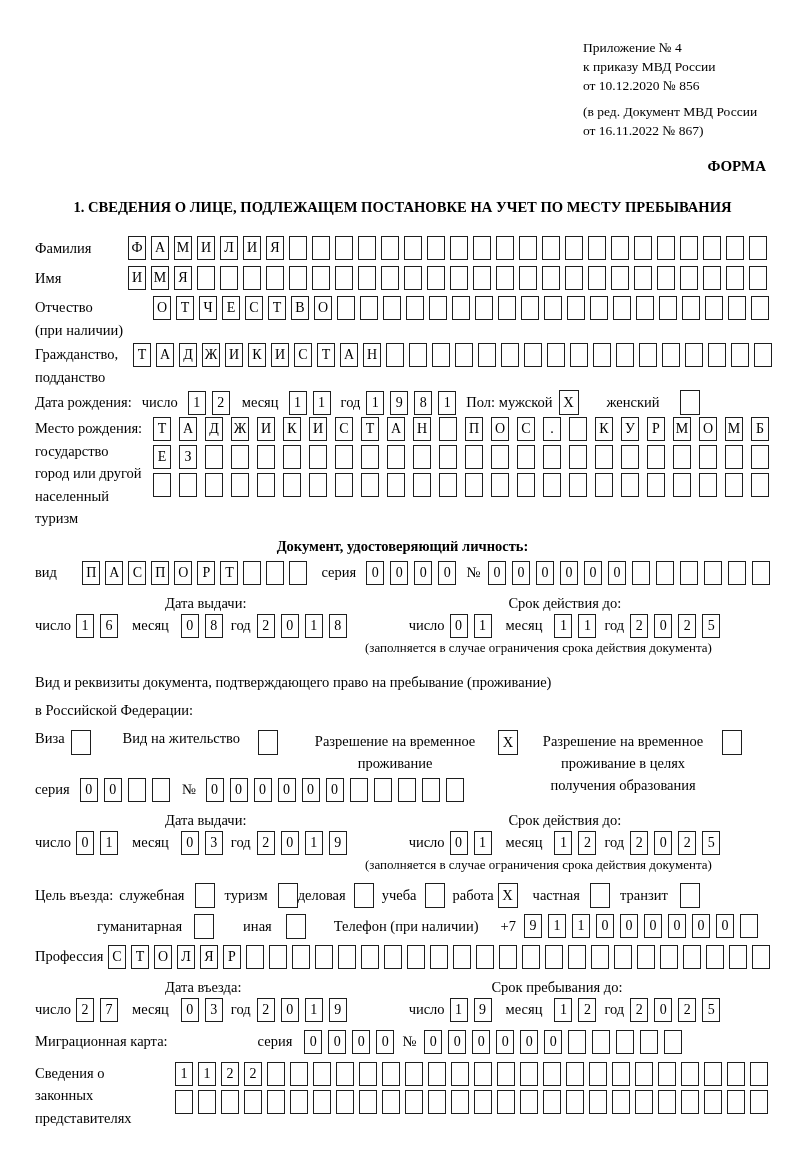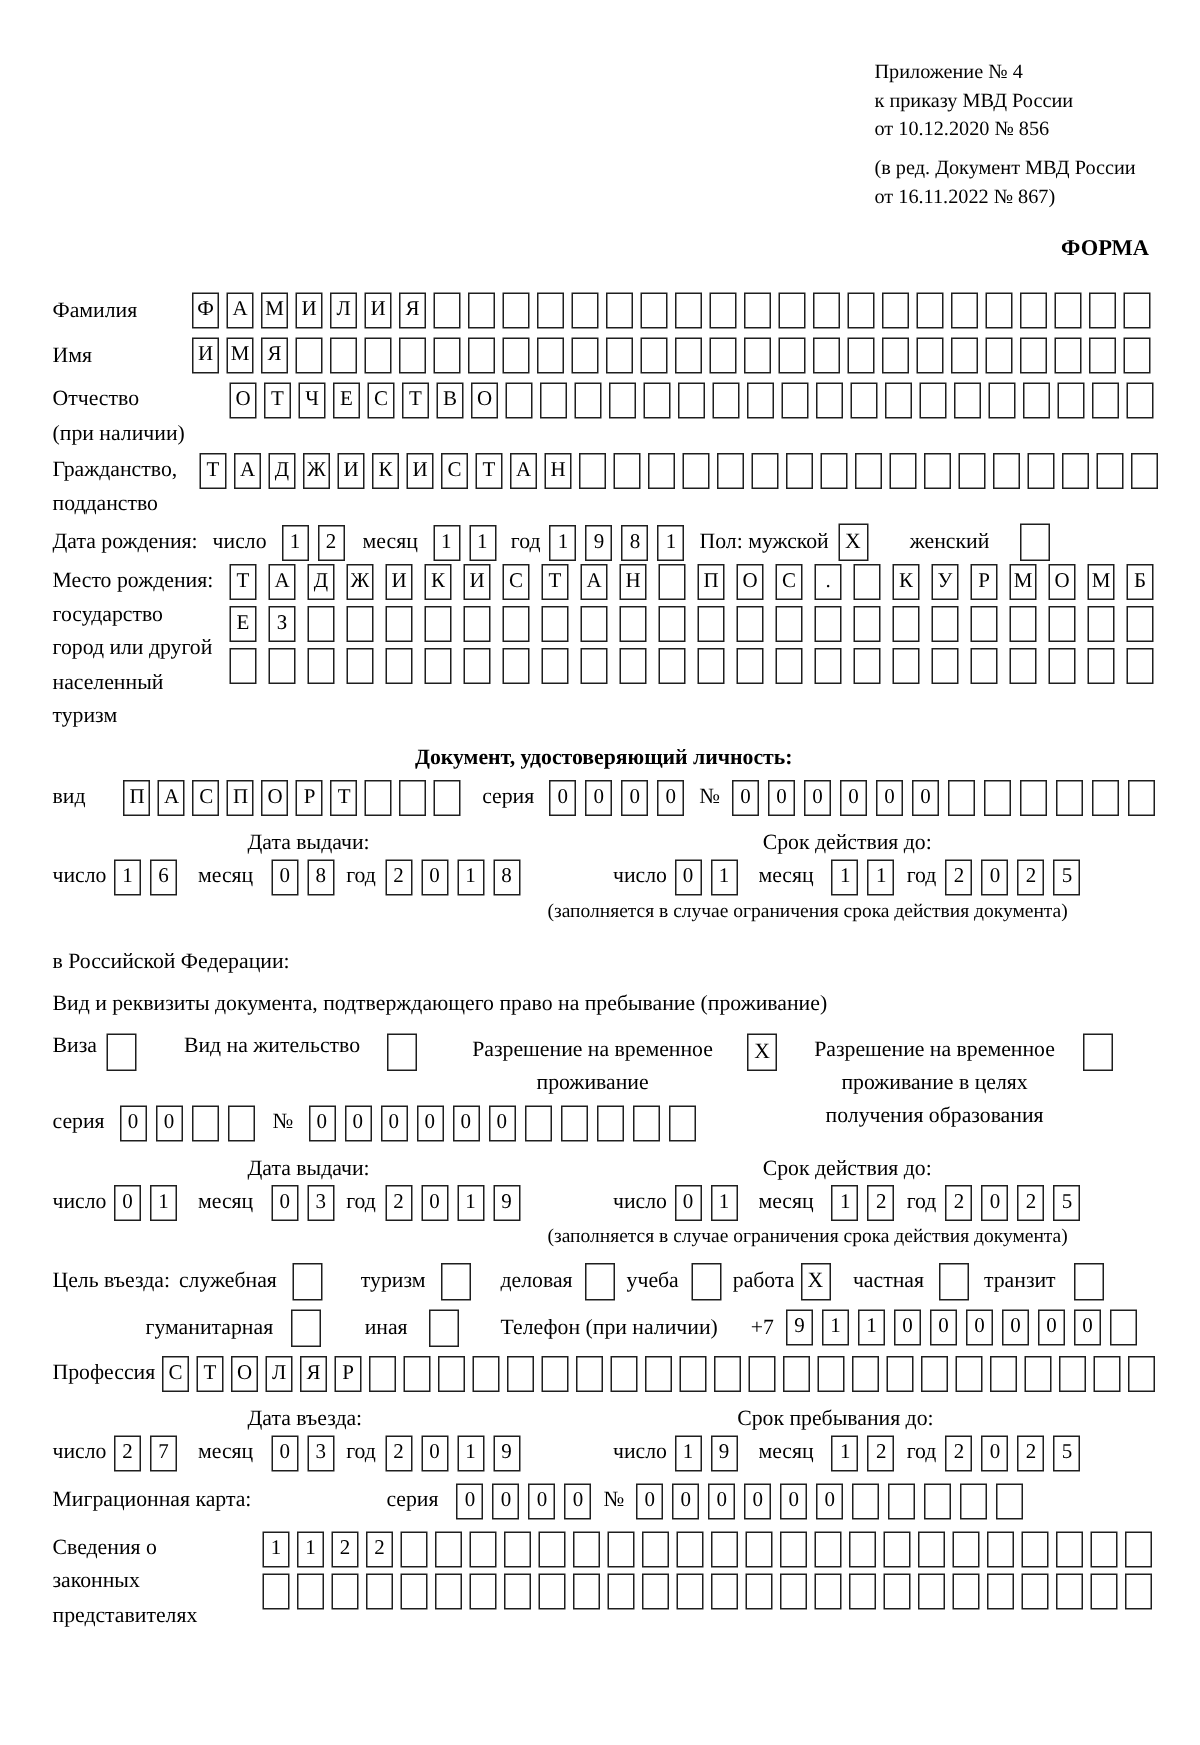--- a/index.html
+++ b/index.html
@@ -37,20 +37,21 @@
     <div>Приложение № 4</div>
     <div>к приказу МВД России</div>
     <div>от 10.12.2020 № 856</div>
     <div class="rev">(в ред. Документ МВД России</div>
     <div>от 16.11.2022 № 867)</div>
   </div>
 
   <div class="forma">ФОРМА</div>
 
 
+  <div class="sec">1. СВЕДЕНИЯ О ЛИЦЕ, ПОДЛЕЖАЩЕМ ПОСТАНОВКЕ НА УЧЕТ ПО МЕСТУ ПРЕБЫВАНИЯ</div>
 
   <div class="row" style="margin-top:20px">
     <span class="lbl" style="width:93px">Фамилия</span>
     <span class="boxes">
         <span class="cell">Ф</span>
         <span class="cell">А</span>
         <span class="cell">М</span>
         <span class="cell">И</span>
         <span class="cell">Л</span>
         <span class="cell">И</span>
@@ -380,22 +381,22 @@
         <span class="cell">2</span>
         <span class="cell">5</span>
       </span>
   </div>
 
   <div class="row note mt2">
     <span style="margin-left:330px">(заполняется в случае ограничения срока действия документа)</span>
   </div>
 
   <div class="mt12" style="line-height:28px">
+    <div>Вид и реквизиты документа, подтверждающего право на пребывание (проживание)</div>
     <div>в Российской Федерации:</div>
-    <div>Вид и реквизиты документа, подтверждающего право на пребывание (проживание)</div>
   </div>
 
   <div class="row top">
     <span class="lbl">Виза</span>
     <span class="cell cb" style="margin-left:6px"></span>
     <span class="lbl" style="margin-left:32px">Вид на жительство</span>
     <span class="cell cb" style="margin-left:18px"></span>
     <div class="ctr" style="margin-left:22px;width:190px">
       <div>Разрешение на временное</div>
       <div>проживание</div>
@@ -476,23 +477,23 @@
   </div>
 
   <div class="row note mt2">
     <span style="margin-left:330px">(заполняется в случае ограничения срока действия документа)</span>
   </div>
 
   <div class="row mt10">
     <span class="lbl">Цель въезда:</span>
     <span class="lbl" style="margin-left:6px">служебная</span>
     <span class="cell cb" style="margin-left:10px"></span>
-    <span class="lbl" style="margin-left:26px">туризм</span>
+    <span class="lbl" style="margin-left:10px">туризм</span>
     <span class="cell cb" style="margin-left:10px"></span>
-    <span class="lbl" style="margin-left:20px">деловая</span>
+    <span class="lbl" style="margin-left:0">деловая</span>
     <span class="cell cb" style="margin-left:8px"></span>
     <span class="lbl" style="margin-left:8px">учеба</span>
     <span class="cell cb" style="margin-left:8px"></span>
     <span class="lbl" style="margin-left:8px">работа</span>
     <span class="cell cb" style="margin-left:4px">X</span>
     <span class="lbl" style="margin-left:15px">частная</span>
     <span class="cell cb" style="margin-left:10px"></span>
     <span class="lbl" style="margin-left:10px">транзит</span>
     <span class="cell cb" style="margin-left:12px"></span>
   </div>

